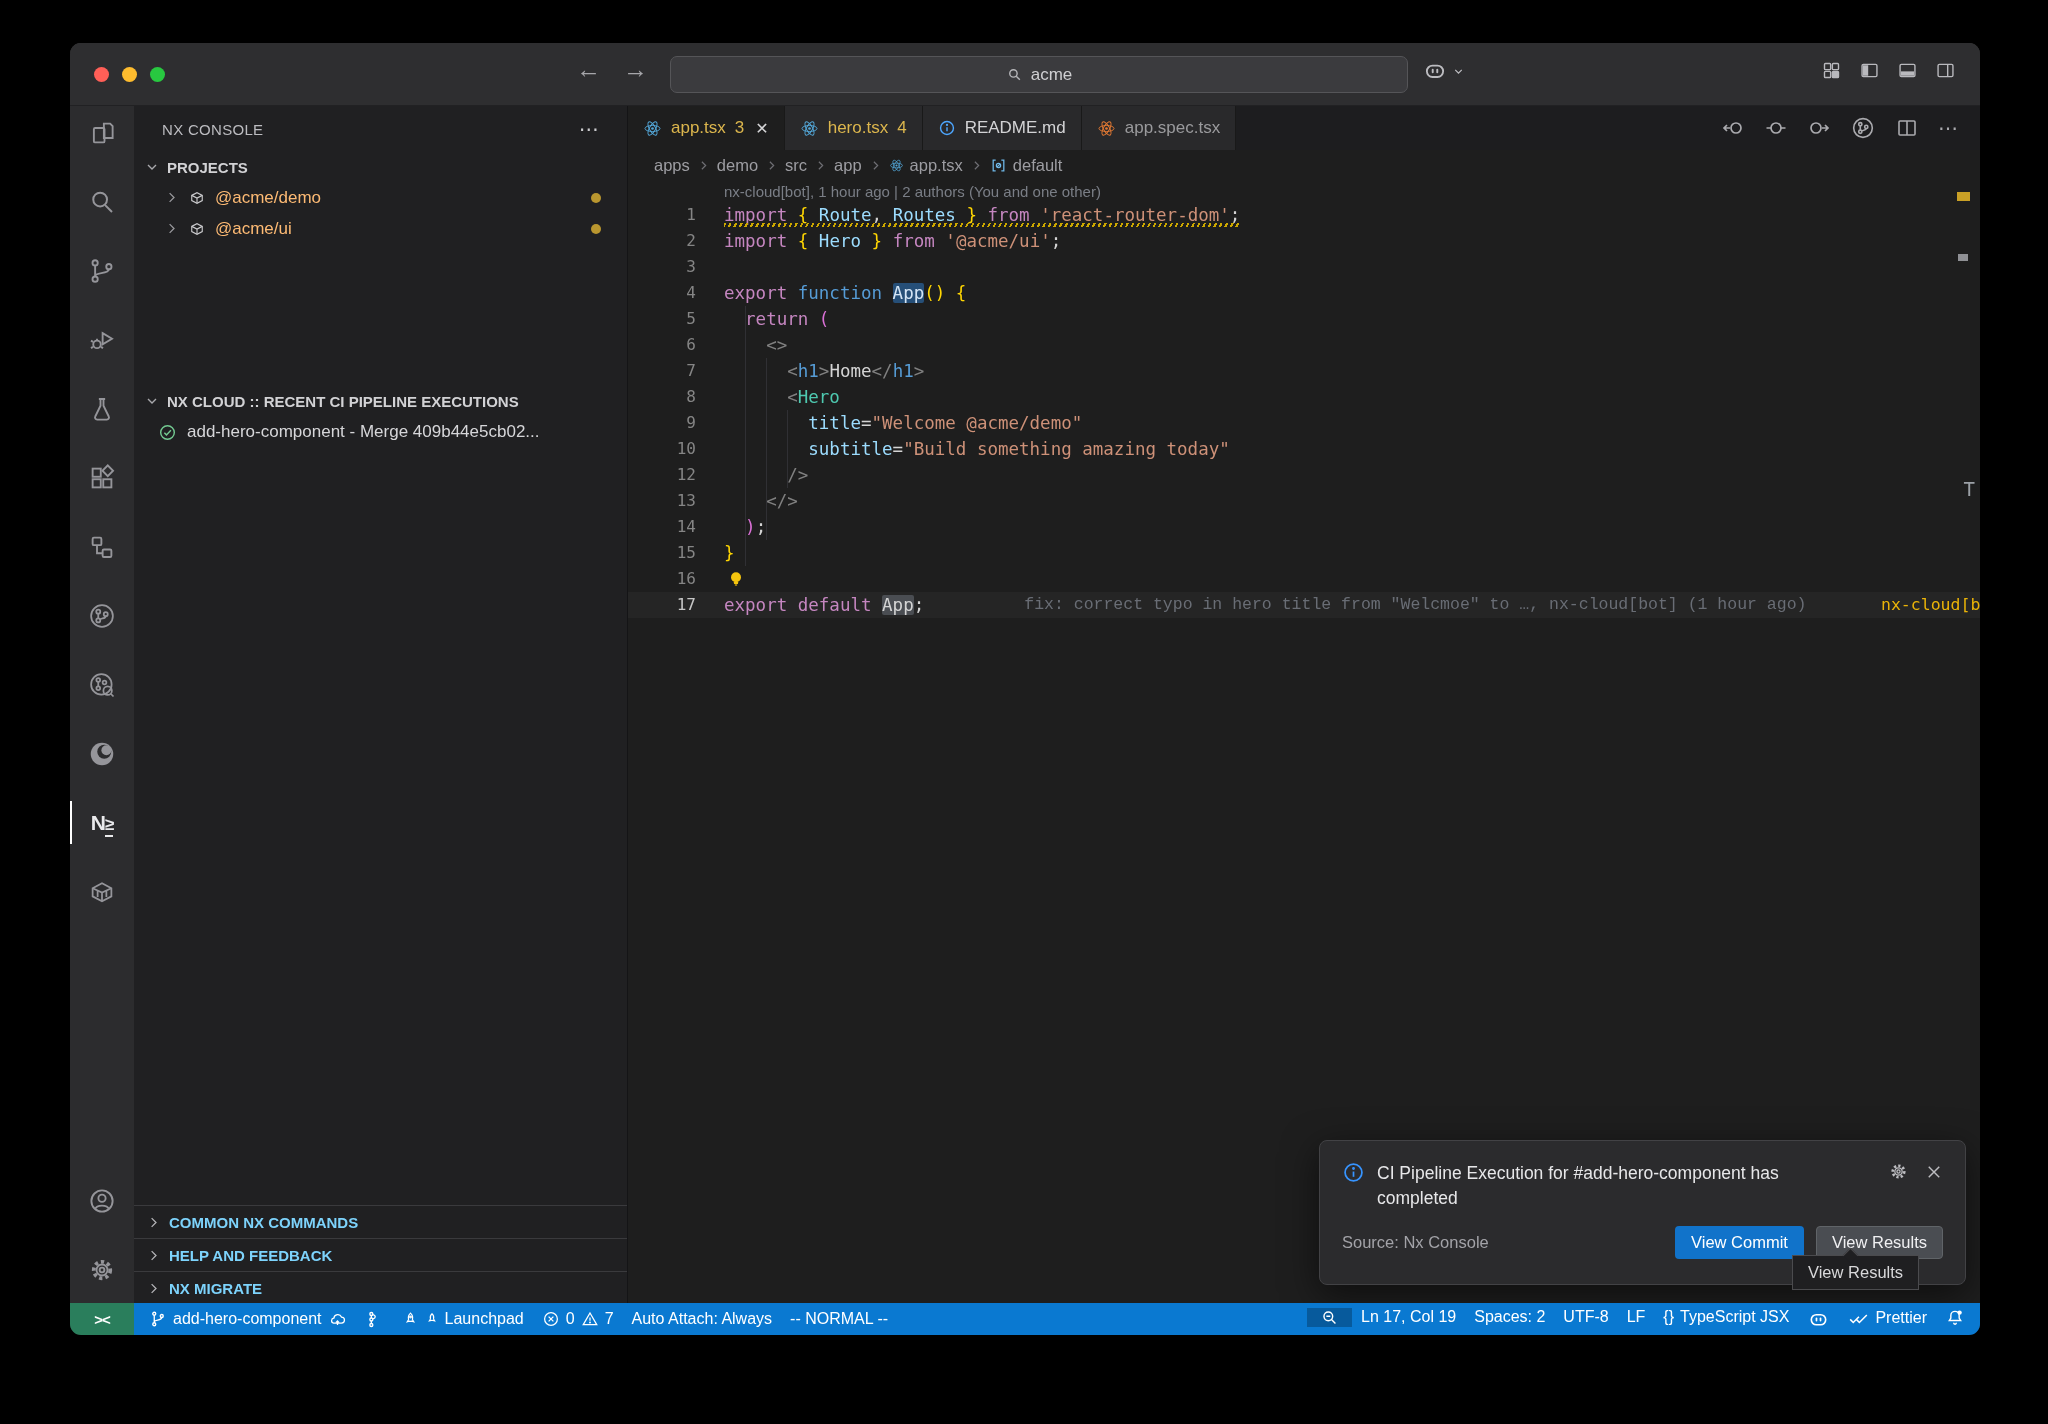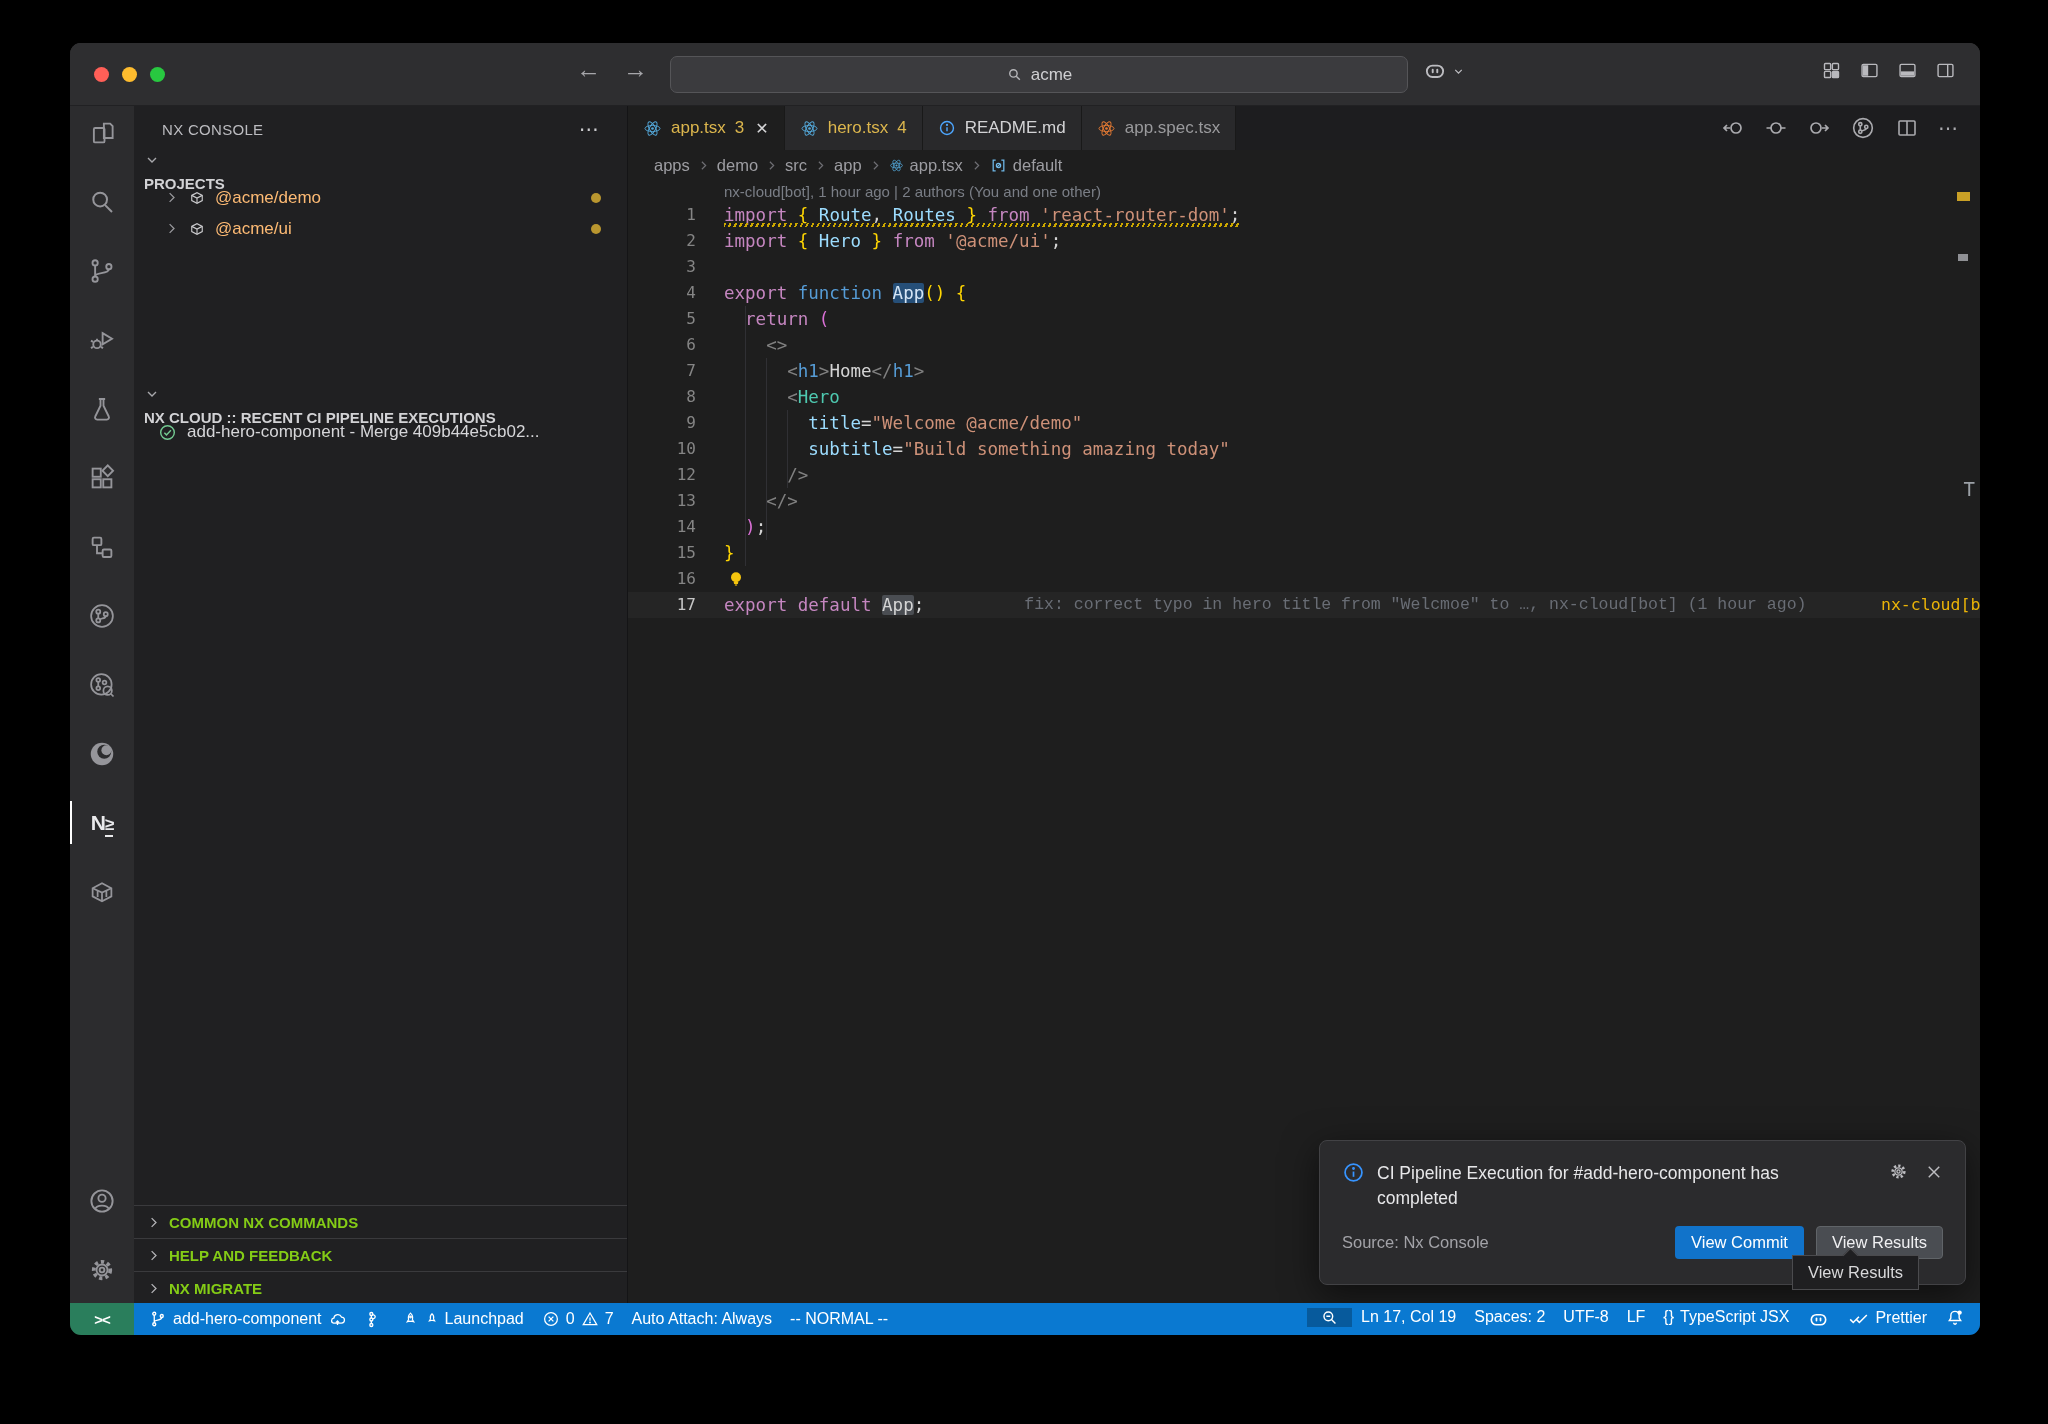--- a/index.html
+++ b/index.html
@@ -27,30 +27,30 @@
   .act:first-child{margin-top:-8px;}
   .act.active{color:#eaeaec;}
   .act.active::before{content:"";position:absolute;left:0;top:13px;bottom:13px;width:2px;background:#fff;}
   .act-bottom{margin-top:auto;}
   .nxlogo{font-weight:bold;font-size:21px;letter-spacing:-1px;font-family:"Liberation Sans",sans-serif;}
   .nxlogo .geq{font-size:17px;border-bottom:2px solid currentColor;padding-bottom:1px;}
   
   #sidebar{width:493px;background:#202022;position:relative;flex:none;border-right:1px solid #141416;}
   .sb-title{height:46px;display:flex;align-items:center;padding:0 28px;color:#bcbcc0;font-size:15px;letter-spacing:.3px;}
   .sb-more{margin-left:auto;font-size:20px;color:#cccccf;cursor:default;}
-  .sec-h{display:flex;align-items:flex-start;height:30px;font-weight:bold;color:#d2d2d5;font-size:15px;gap:7px;padding-left:10px;flex-direction:column;}
+  .sec-h{display:flex;align-items:center;height:30px;font-weight:bold;color:#d2d2d5;font-size:15px;gap:7px;padding-left:10px;}
   .tree-item{height:31px;display:flex;align-items:center;gap:9px;padding-left:30px;position:relative;font-size:17px;}
   .tree-item .chev{color:#9a9a9e;}
   .gold{color:#fdba74;}
   .moddot{position:absolute;right:26px;width:10px;height:10px;border-radius:50%;background:#b9962f;}
   #cloud-sec{position:absolute;top:280px;left:0;right:0;}
   .cloud-item{height:32px;display:flex;align-items:center;gap:10px;padding-left:24px;color:#d6d6d9;font-size:17px;}
   #collapsed{position:absolute;bottom:0;left:0;right:0;}
   .col-row{height:32px;border-top:1px solid #3a3a3d;display:flex;align-items:center;gap:8px;padding-left:12px;
-           font-weight:bold;color:#84cc16;font-size:15px;}
+           font-weight:bold;color:#7dd3fc;font-size:15px;}
   
   #editor{flex:1;position:relative;background:#1e1e1e;overflow:hidden;}
   #tabbar{height:44px;background:#1d1d1f;display:flex;align-items:stretch;}
   .tab{display:flex;align-items:center;gap:9px;padding:0 15px;font-size:17px;background:#29292b;
        border-right:1px solid #191919;color:#9b9b9e;cursor:default;}
   .tab.active{background:#1e1e1e;}
   .tab .lbl.gold{color:#dcb64d}.tab .lbl.light{color:#d3d3d5}.tab .lbl.dim{color:#9a9a9d}
   .tab .badge{color:#dcb64d;}
   .tab .closex{color:#d6d6d8;font-size:16px;margin-left:2px;}
   #tab-actions{margin-left:auto;display:flex;align-items:center;gap:19px;padding-right:22px;color:#aaaaae;}

